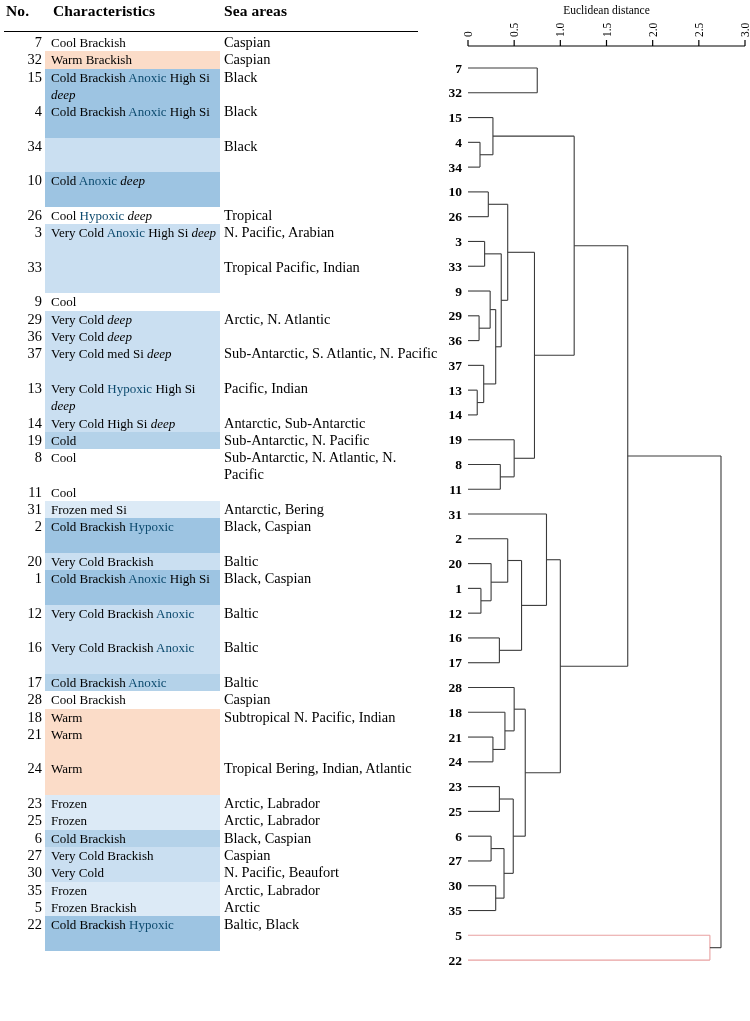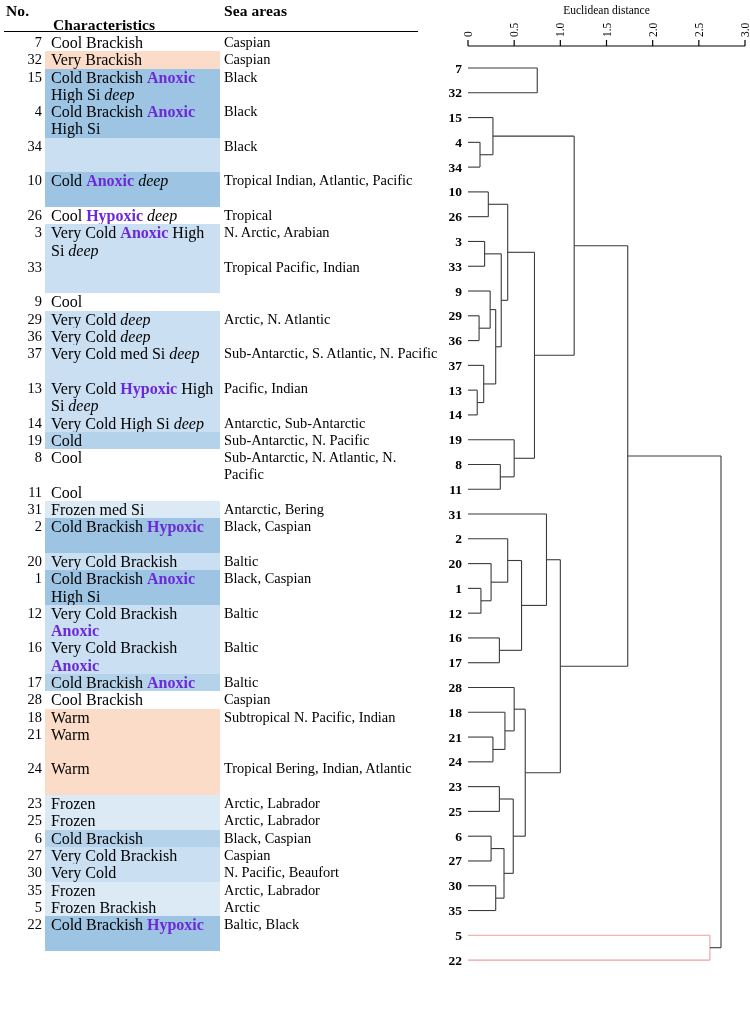--- a/index.html
+++ b/index.html
@@ -12,32 +12,32 @@
     position:relative;
   }
   #root{position:absolute;left:0;top:0;width:750px;height:1021px;}
 
   
   #table-pane{position:absolute;left:0;top:0;width:440px;height:1021px;}
 
   .thead{position:absolute;left:0;top:0;width:440px;height:38px;}
   .th{position:absolute;font-weight:bold;font-size:15.5px;letter-spacing:.1px;}
   .th-no{left:6px;top:2px;width:40px;text-align:left;}
-  .th-char{left:53px;top:16px;}
+  .th-char{left:53px;top:2px;}
   .th-sea{left:224px;top:2px;}
   .rule{position:absolute;left:4px;top:31px;width:414px;height:0;border-top:1.6px solid #000;}
 
   .rows{position:absolute;left:0;top:34px;width:440px;}
   .row{position:relative;width:440px;}
   .hl{position:absolute;left:45px;top:0;width:175px;height:100%;}
   .c-no{position:absolute;left:0;top:0;width:42px;text-align:right;font-size:14.4px;line-height:17.3px;}
-  .c-char{position:absolute;left:51px;top:0;width:170px;font-size:16px;line-height:17.3px;}
+  .c-char{position:absolute;left:51px;top:0;width:170px;font-size:13px;line-height:17.3px;}
   .c-sea{position:absolute;left:224px;top:0;width:214px;font-size:14.4px;line-height:17.3px;}
   .c-no,.c-char,.c-sea{white-space:normal;}
-  .red{color:#6d28d9;font-weight:bold;}
+  .red{color:#0c4a6e;}
   .ital{font-style:italic;}
 
   
   #dendro-pane{position:absolute;left:440px;top:0;width:310px;height:1021px;}
   #dendro-svg{position:absolute;left:0;top:0;}
   .axis-title{font-family:"Liberation Serif","DejaVu Serif",serif;font-size:11.5px;}
   .tick-lbl{font-family:"Liberation Serif","DejaVu Serif",serif;font-size:11.5px;}
   .leaf-lbl{font-family:"Liberation Serif","DejaVu Serif",serif;font-size:13.5px;font-weight:bold;}
 </style>
 </head>
@@ -55,21 +55,21 @@
     <div class="rows" id="rows-host">
         <div class="row" style="height: 17.3px;">
           <div class="hl" style="background: transparent;"></div>
           <div class="c-no">7</div>
           <div class="c-char"><span>Cool Brackish</span></div>
           <div class="c-sea">Caspian</div>
         </div>
         <div class="row" style="height: 17.3px;">
           <div class="hl" style="background: rgb(251, 220, 200);"></div>
           <div class="c-no">32</div>
-          <div class="c-char"><span>Very Brackish</span></div>
+          <div class="c-char"><span>Warm Brackish</span></div>
           <div class="c-sea">Caspian</div>
         </div>
         <div class="row" style="height: 34.6px;">
           <div class="hl" style="background: rgb(157, 196, 226);"></div>
           <div class="c-no">15</div>
           <div class="c-char"><span>Cold Brackish </span><span class="red">Anoxic</span><span> High Si </span><span class="ital">deep</span></div>
           <div class="c-sea">Black</div>
         </div>
         <div class="row" style="height: 34.6px;">
           <div class="hl" style="background: rgb(157, 196, 226);"></div>
@@ -79,33 +79,32 @@
         </div>
         <div class="row" style="height: 34.6px;">
           <div class="hl" style="background: rgb(202, 223, 241);"></div>
           <div class="c-no">34</div>
           <div class="c-sea">Black</div>
         </div>
         <div class="row" style="height: 34.6px;">
           <div class="hl" style="background: rgb(157, 196, 226);"></div>
           <div class="c-no">10</div>
           <div class="c-char"><span>Cold </span><span class="red">Anoxic</span><span> </span><span class="ital">deep</span></div>
-          <div class="c-sea">Tropical Indian, Atlantic, Pacific</div>
         </div>
         <div class="row" style="height: 17.3px;">
           <div class="hl" style="background: transparent;"></div>
           <div class="c-no">26</div>
           <div class="c-char"><span>Cool </span><span class="red">Hypoxic</span><span> </span><span class="ital">deep</span></div>
           <div class="c-sea">Tropical</div>
         </div>
         <div class="row" style="height: 34.6px;">
           <div class="hl" style="background: rgb(202, 223, 241);"></div>
           <div class="c-no">3</div>
           <div class="c-char"><span>Very Cold </span><span class="red">Anoxic</span><span> High Si </span><span class="ital">deep</span></div>
-          <div class="c-sea">N. Arctic, Arabian</div>
+          <div class="c-sea">N. Pacific, Arabian</div>
         </div>
         <div class="row" style="height: 34.6px;">
           <div class="hl" style="background: rgb(202, 223, 241);"></div>
           <div class="c-no">33</div>
           <div class="c-sea">Tropical Pacific, Indian</div>
         </div>
         <div class="row" style="height: 17.3px;">
           <div class="hl" style="background: transparent;"></div>
           <div class="c-no">9</div>
           <div class="c-char"><span>Cool</span></div>

